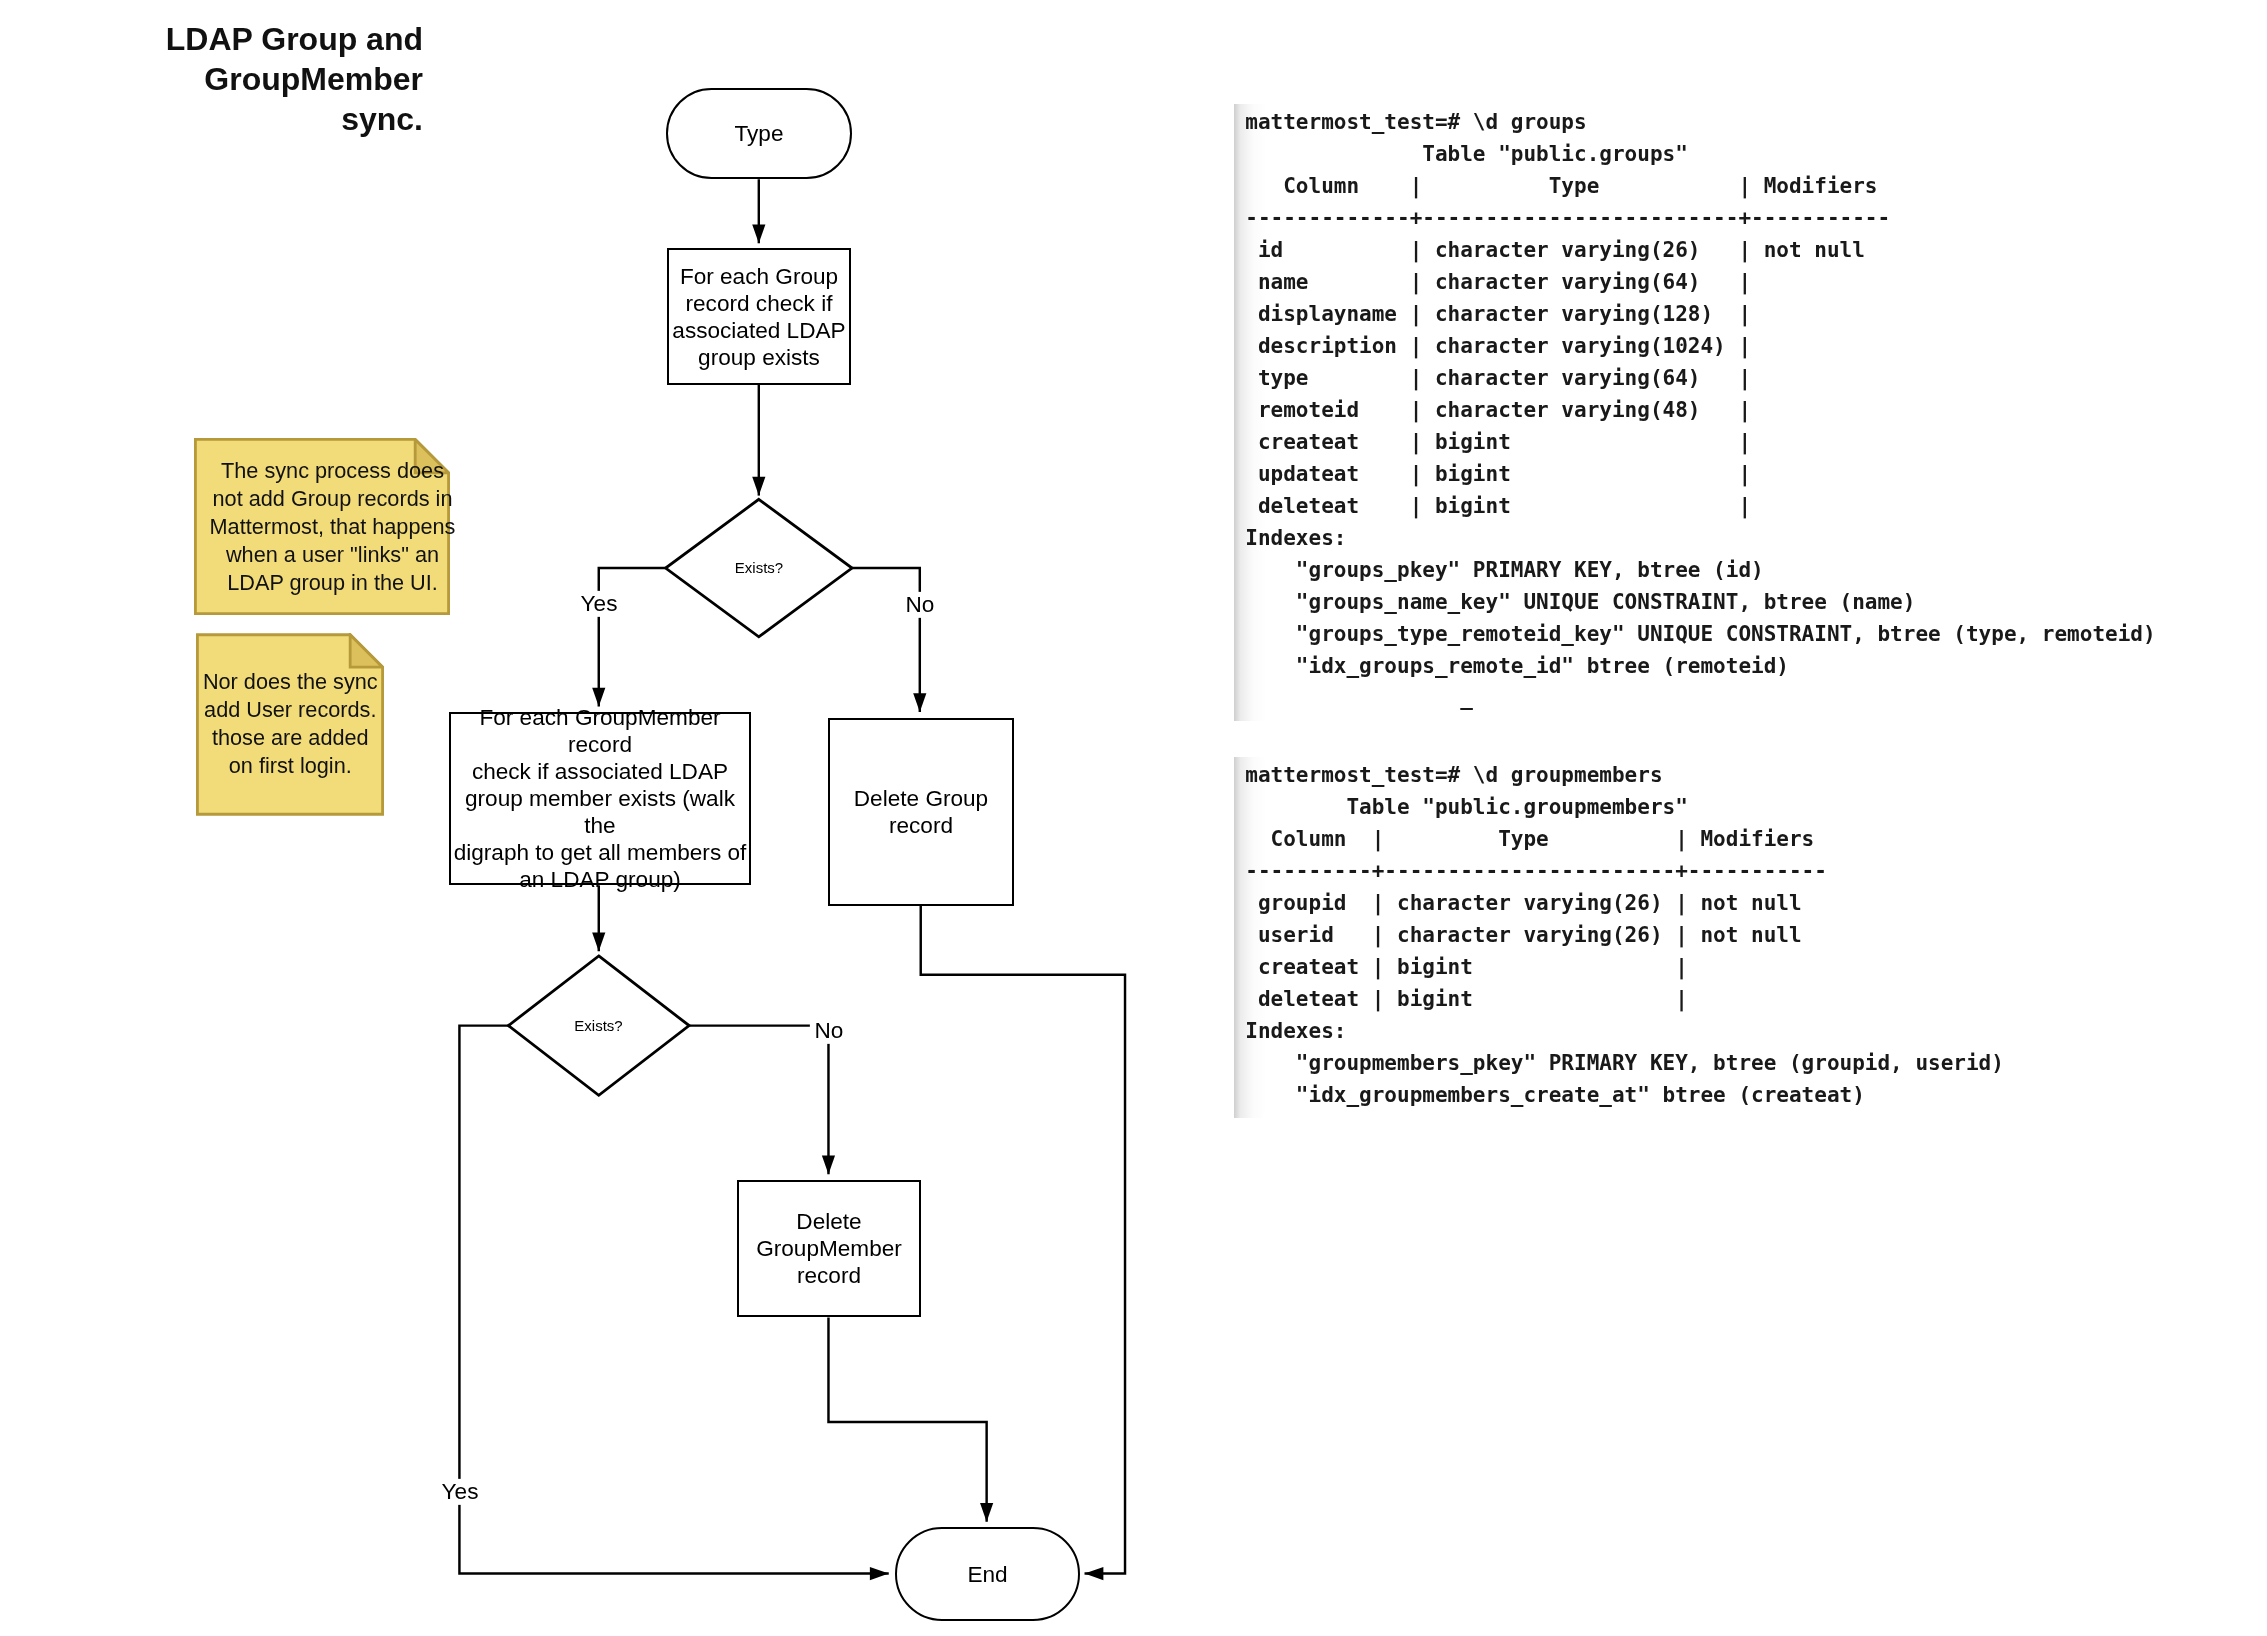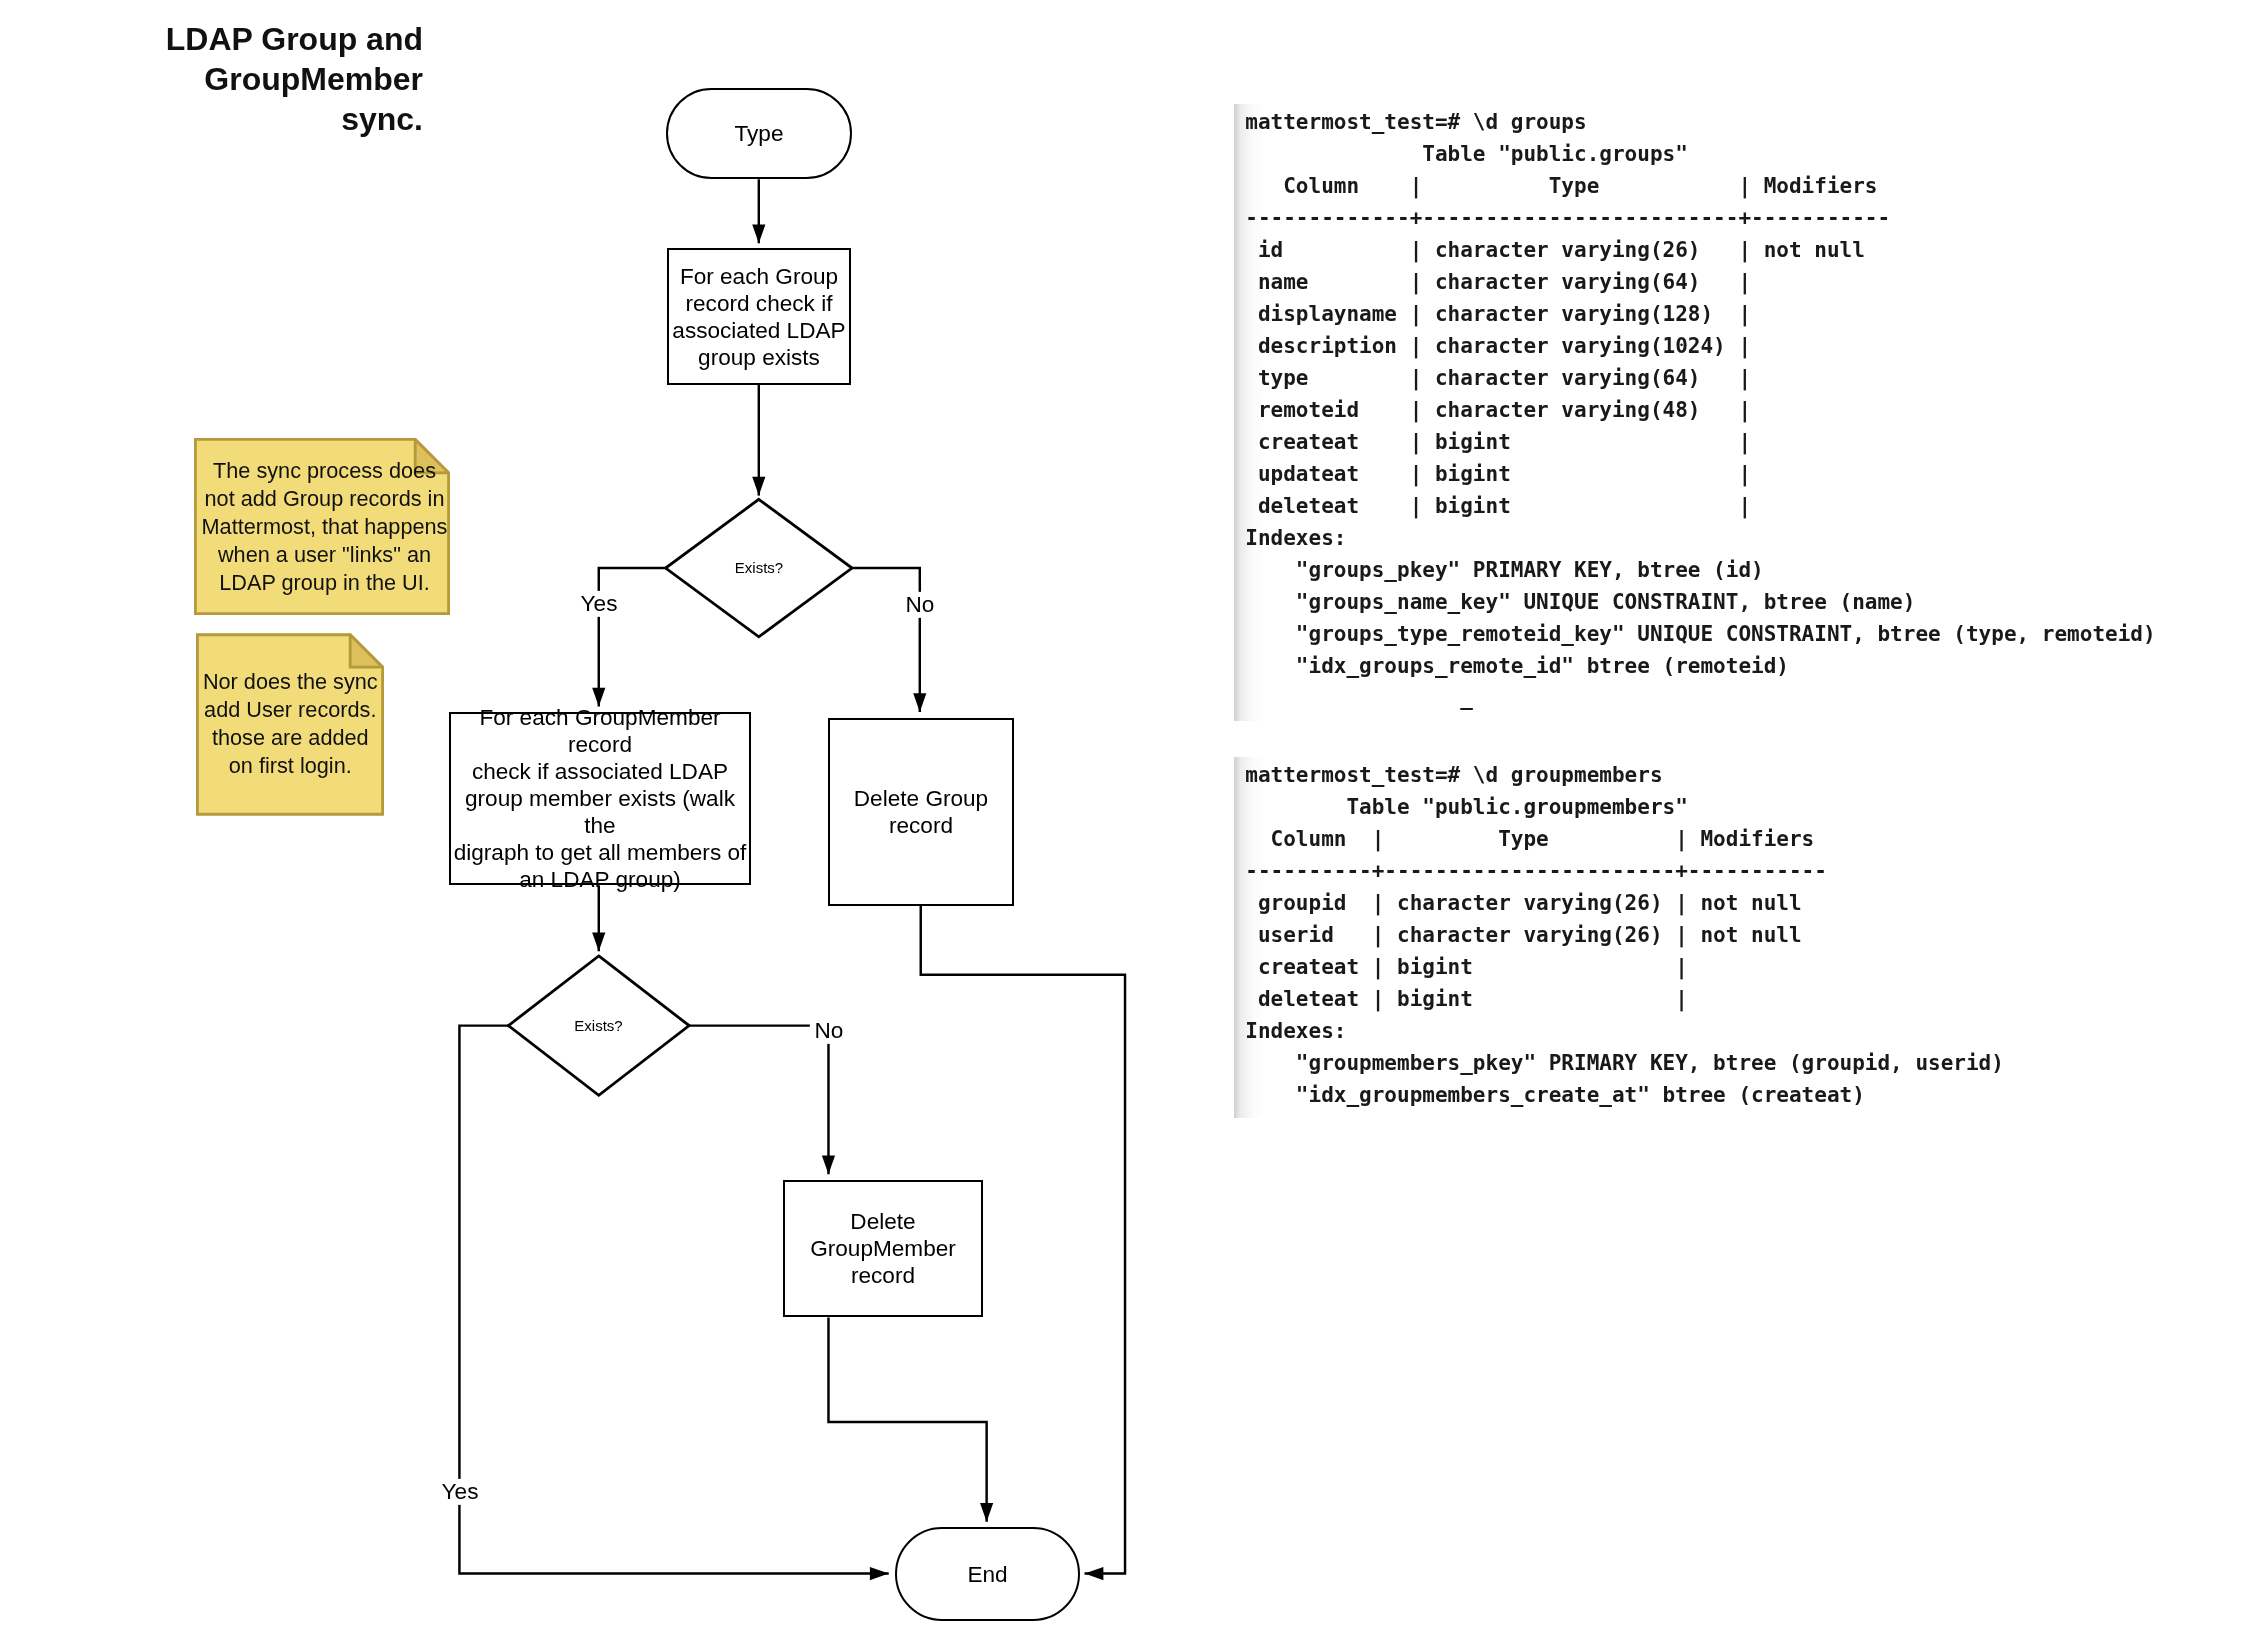--- a/index.html
+++ b/index.html
@@ -106,32 +106,32 @@
 an LDAP group)</div>
 
   <div class="node" style="left:828px;top:718px;width:186px;height:188px;">Delete Group
 record</div>
 
   <div class="diamond-label" style="left:508px;top:956px;width:181px;height:139px;">Exists?</div>
 
   <span class="edge-label" style="left:829px;top:1031px;">No</span>
   <span class="edge-label" style="left:460px;top:1492px;">Yes</span>
 
-  <div class="node" style="left:737px;top:1180px;width:200px;height:137px;margin-left:46px;">Delete
+  <div class="node" style="left:737px;top:1180px;width:184px;height:137px;">Delete
 GroupMember
 record</div>
 
   <div class="node terminator" style="left:895px;top:1527px;width:185px;height:94px;">End</div>
 
   <div class="note" style="left:194px;top:438px;">
     <svg width="256" height="177" viewBox="0 0 272 188">
       <path d="M1.5,1.5 H235 L270.5,37 V186.5 H1.5 Z" fill="var(--note_fill,#F2DC7A)" stroke="var(--note_border,#B5993B)" stroke-width="3"></path>
       <path d="M235,1.5 L235,37 L270.5,37 Z" fill="var(--note_fold,#DCC05C)" stroke="var(--note_border,#B5993B)" stroke-width="3"></path>
     </svg>
-    <div class="note-text" style="left:6px;top:7.5px;width:249px;height:162px;">The sync process does
+    <div class="note-text" style="left:14px;top:7.5px;width:249px;height:162px;">The sync process does
 not add Group records in
 Mattermost, that happens
 when a user "links" an
 LDAP group in the UI.</div>
   </div>
 
   <div class="note" style="left:196px;top:633px;">
     <svg width="188" height="183" viewBox="0 0 200 194">
       <path d="M1.5,1.5 H164 L198.5,36 V192.5 H1.5 Z" fill="var(--note_fill,#F2DC7A)" stroke="var(--note_border,#B5993B)" stroke-width="3"></path>
       <path d="M164,1.5 L164,36 L198.5,36 Z" fill="var(--note_fold,#DCC05C)" stroke="var(--note_border,#B5993B)" stroke-width="3"></path>

